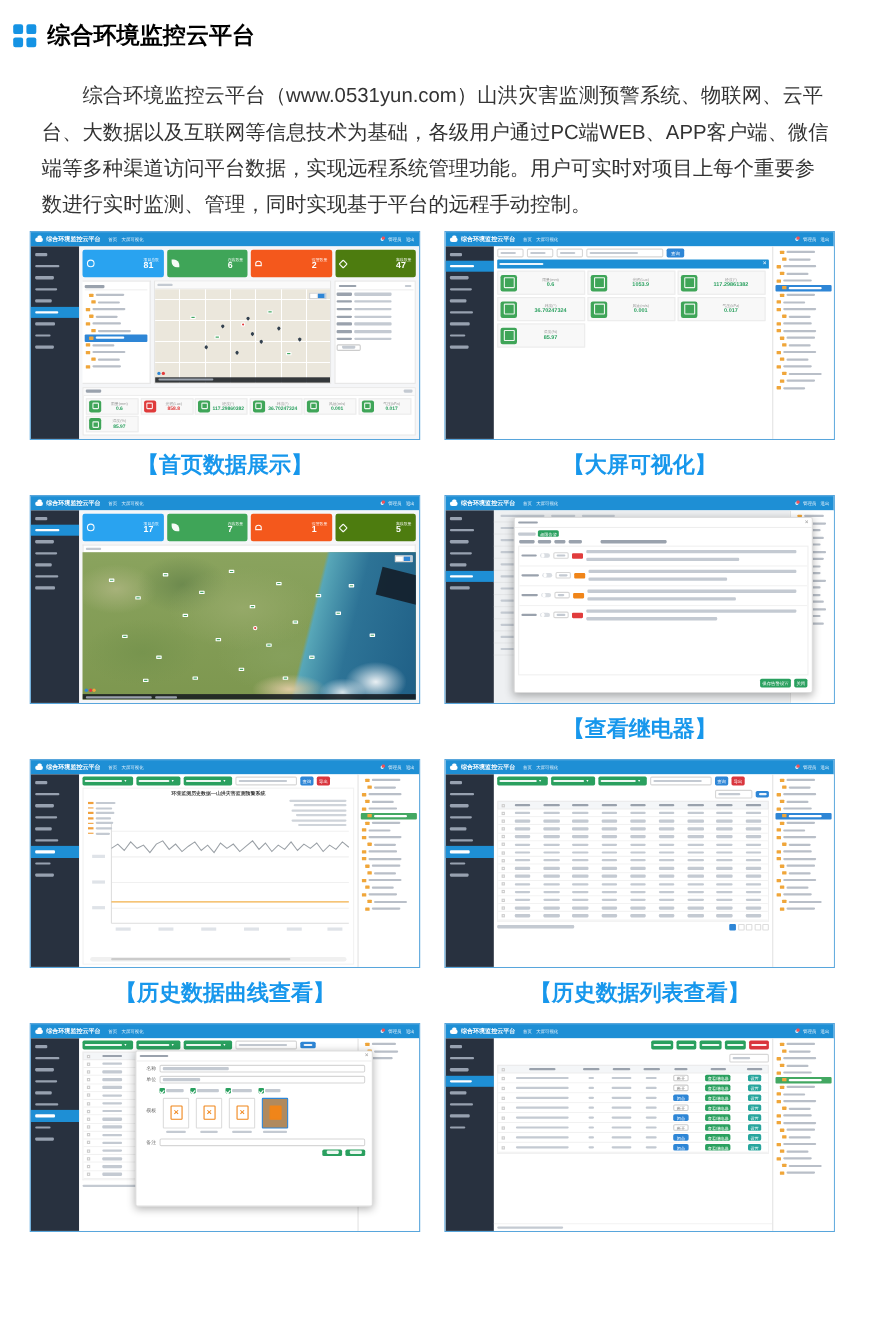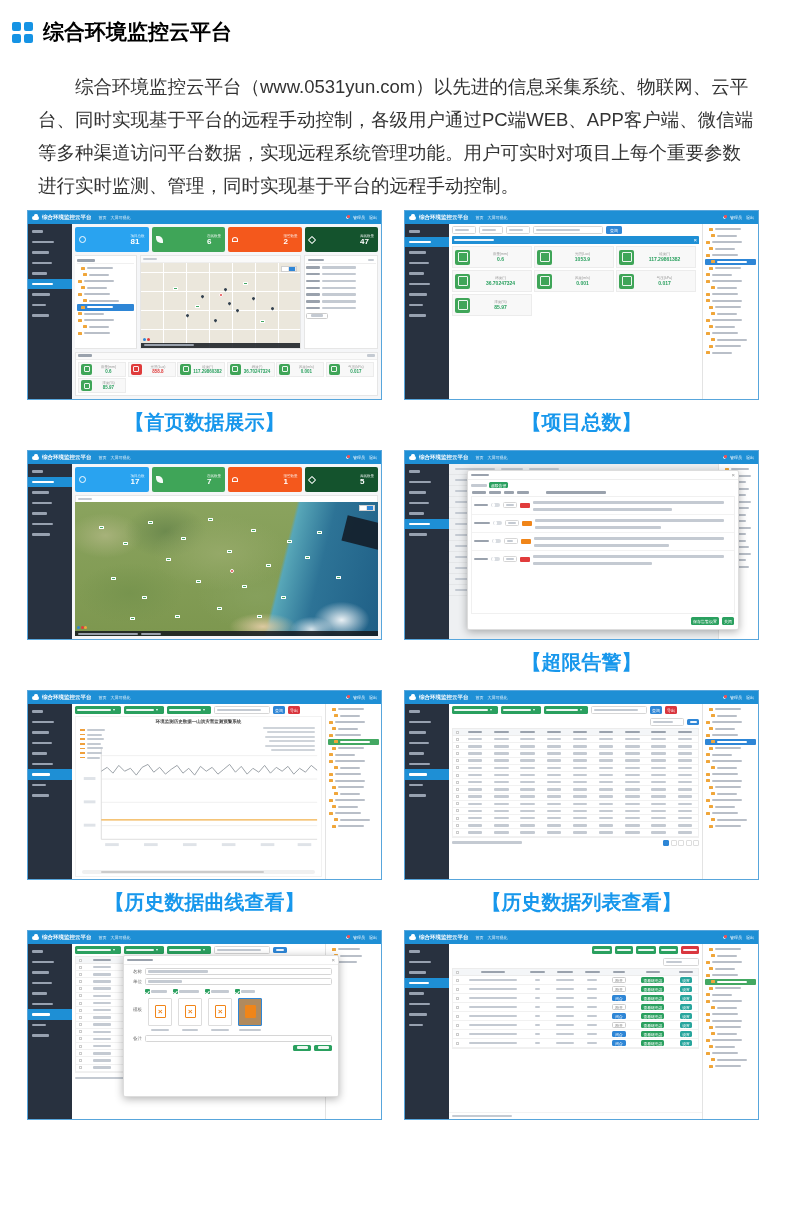--- a/index.html
+++ b/index.html
@@ -31,21 +31,21 @@
 .si .bar{background:#97a1b0}
 .si:nth-child(1) .bar{width:11px}.si:nth-child(2) .bar{width:22px}.si:nth-child(3) .bar{width:17px}
 .si:nth-child(4) .bar{width:20px}.si:nth-child(5) .bar{width:15px}.si:nth-child(6) .bar{width:21px}
 .si:nth-child(7) .bar{width:18px}.si:nth-child(8) .bar{width:14px}.si:nth-child(9) .bar{width:17px}
 .sbA2 .si:nth-child(2),.sbA4 .si:nth-child(4),.sbA6 .si:nth-child(6),.sbA7 .si:nth-child(7){background:#1e8fd5}
 .sbA2 .si:nth-child(2) .bar,.sbA4 .si:nth-child(4) .bar,.sbA6 .si:nth-child(6) .bar,.sbA7 .si:nth-child(7) .bar{background:#fff}
 .main{flex:1;min-width:0;display:flex;flex-direction:column;background:#f5f6f8}
 
 .stats{display:flex;gap:3px;margin:3px;flex:none}
 .stat{flex:1;height:25px;border-radius:2px;color:#fff;display:flex;align-items:center;justify-content:space-between;padding:0 4px;overflow:hidden}
-.st-blue{background:#29a3f0}.st-green{background:#3fa558}.st-orange{background:#f4581c}.st-dark{background:#14532d}
+.st-blue{background:#29a3f0}.st-green{background:#3fa558}.st-orange{background:#f4581c}.st-dark{background:#4d7c0f}
 .stat .num{font-size:8px;font-weight:700;line-height:8px;text-align:right}
 .stat .lbl{font-size:3.5px;opacity:.85;display:block;text-align:right}
 .stic{flex:none;opacity:.95}
 .ic-share{width:7px;height:7px;border:1px solid #fff;border-radius:50%}
 .ic-leaf{width:7px;height:7px;background:#fff;border-radius:0 70% 0 70%}
 .ic-bell{width:6px;height:5px;border:1px solid #fff;border-radius:50% 50% 0 0}
 .ic-plug{width:6px;height:6px;border:1px solid #fff;border-radius:1px;transform:rotate(45deg)}
 
 .tree{width:56px;background:#fff;border-left:1px solid #e3e3e3;padding:2px;overflow:hidden;flex:none}
 .tree.left{border-left:0;border-right:1px solid #e3e3e3}
@@ -138,21 +138,21 @@
 
 <div class="hdr">
   <div class="logo">
       <i></i>
       <i></i>
       <i></i>
       <i></i>
     </div>
   <div class="title">综合环境监控云平台</div>
 </div>
-<p class="intro">综合环境监控云平台（www.0531yun.com）以先进的信息采集系统、物联网、云平台、同时实现基于平台的远程手动控制，各级用户通过PC端WEB、APP客户端、微信端等多种渠道访问平台数据，实现远程系统管理功能。用户可实时对项目上每个重要参数进行实时监测、管理，同时实现基于平台的远程手动控制。</p>
+<p class="intro">综合环境监控云平台（www.0531yun.com）山洪灾害监测预警系统、物联网、云平台、大数据以及互联网等信息技术为基础，各级用户通过PC端WEB、APP客户端、微信端等多种渠道访问平台数据，实现远程系统管理功能。用户可实时对项目上每个重要参数进行实时监测、管理，同时实现基于平台的远程手动控制。</p>
 
 <div class="grid">
 
 <div>
   <div class="shot">
     <div class="nav">
       <span class="cloud"></span>
       <span class="brand">综合环境监控云平台</span>
       <span class="nmen">
             <span>首页</span>
@@ -593,21 +593,21 @@
               <i class="fold"></i>
               <b class="bar"></b>
             </div>
             <div class="trow">
               <i class="fold"></i>
               <b class="bar"></b>
             </div>
           </div>
     </div>
   </div>
-  <div class="cap">【项目总数】</div>
+  <div class="cap">【大屏可视化】</div>
 </div>
 
 <div>
   <div class="shot">
     <div class="nav">
       <span class="cloud"></span>
       <span class="brand">综合环境监控云平台</span>
       <span class="nmen">
             <span>首页</span>
             <span>大屏可视化</span>
@@ -931,21 +931,21 @@
               <span class="swatch" style="background:#e13c3c"></span>
               <span style="flex:1"><b class="bar" style="width:96%"></b><b class="bar" style="width:60%;margin-top:1.5px"></b></span>
         </div>
       </div>
       <div style="display:flex;justify-content:flex-end;gap:3px;padding:2px 4px 4px">
         <span class="btn green">保存告警设置</span>
         <span class="btn green">关闭</span>
       </div>
     </div>
   </div>
-  <div class="cap">【超限告警】</div>
+  <div class="cap">【查看继电器】</div>
 </div>
 
 <div>
   <div class="shot">
     <div class="nav">
       <span class="cloud"></span>
       <span class="brand">综合环境监控云平台</span>
       <span class="nmen">
             <span>首页</span>
             <span>大屏可视化</span>

